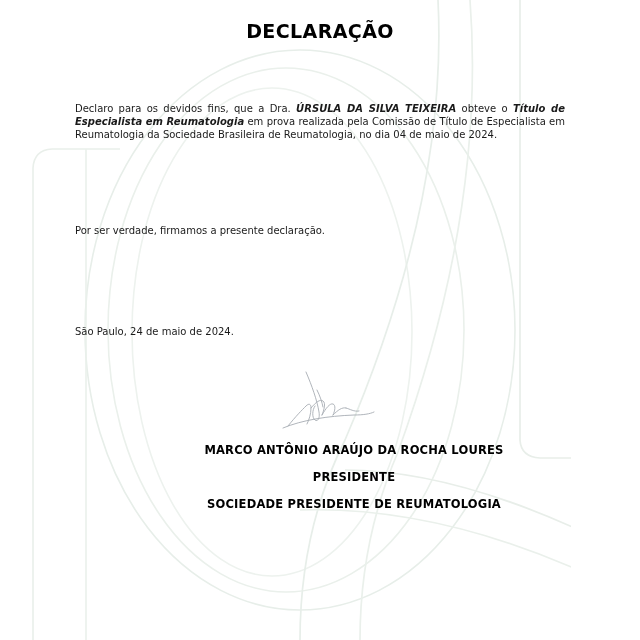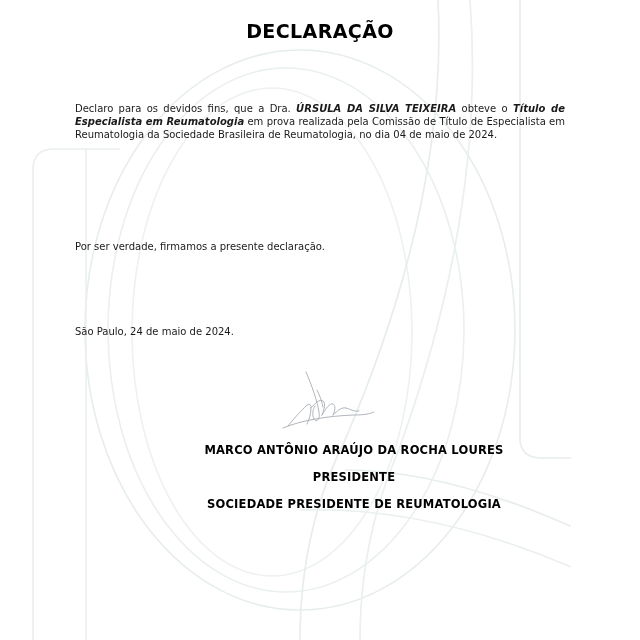--- a/index.html
+++ b/index.html
@@ -57,21 +57,21 @@
 
   .para {
     font-size: 10px;
     line-height: 13px;
     text-align: justify;
     text-justify: inter-word;
     color: #1a1a1a;
   }
 
   .para-1 { top: 102px; }
-  .para-2 { top: 240px; text-align: left; }
+  .para-2 { top: 224px; text-align: left; }
   .para-3 { top: 325px; text-align: left; }
 
   .strong-italic {
     font-weight: bold;
     font-style: italic;
   }
 
   
   #signature-mark {
     position: absolute;

